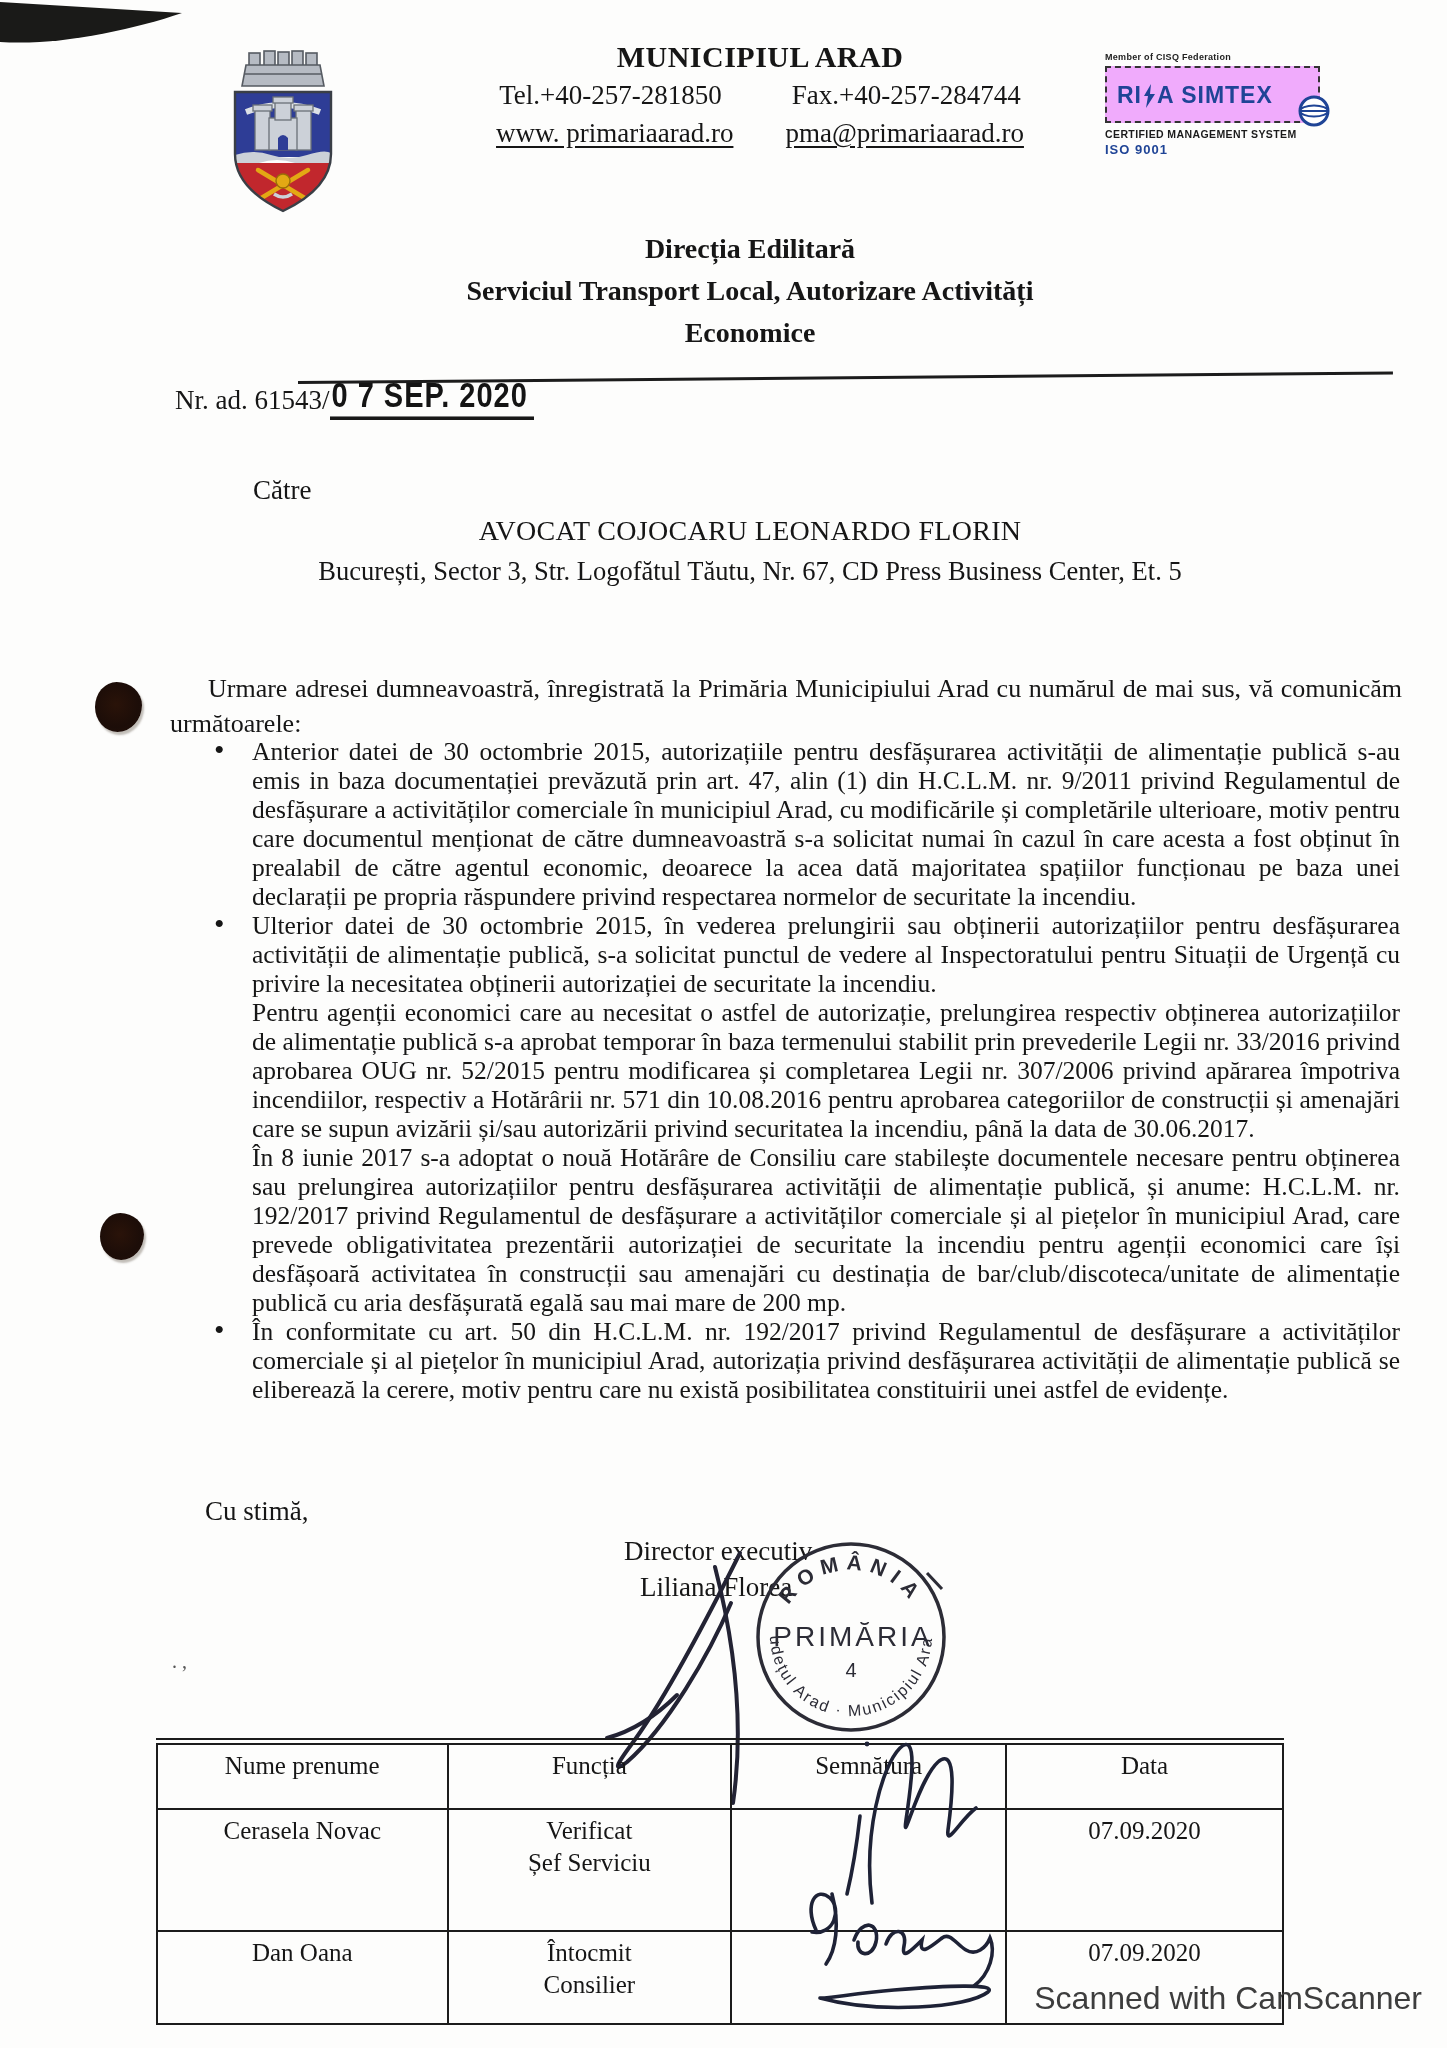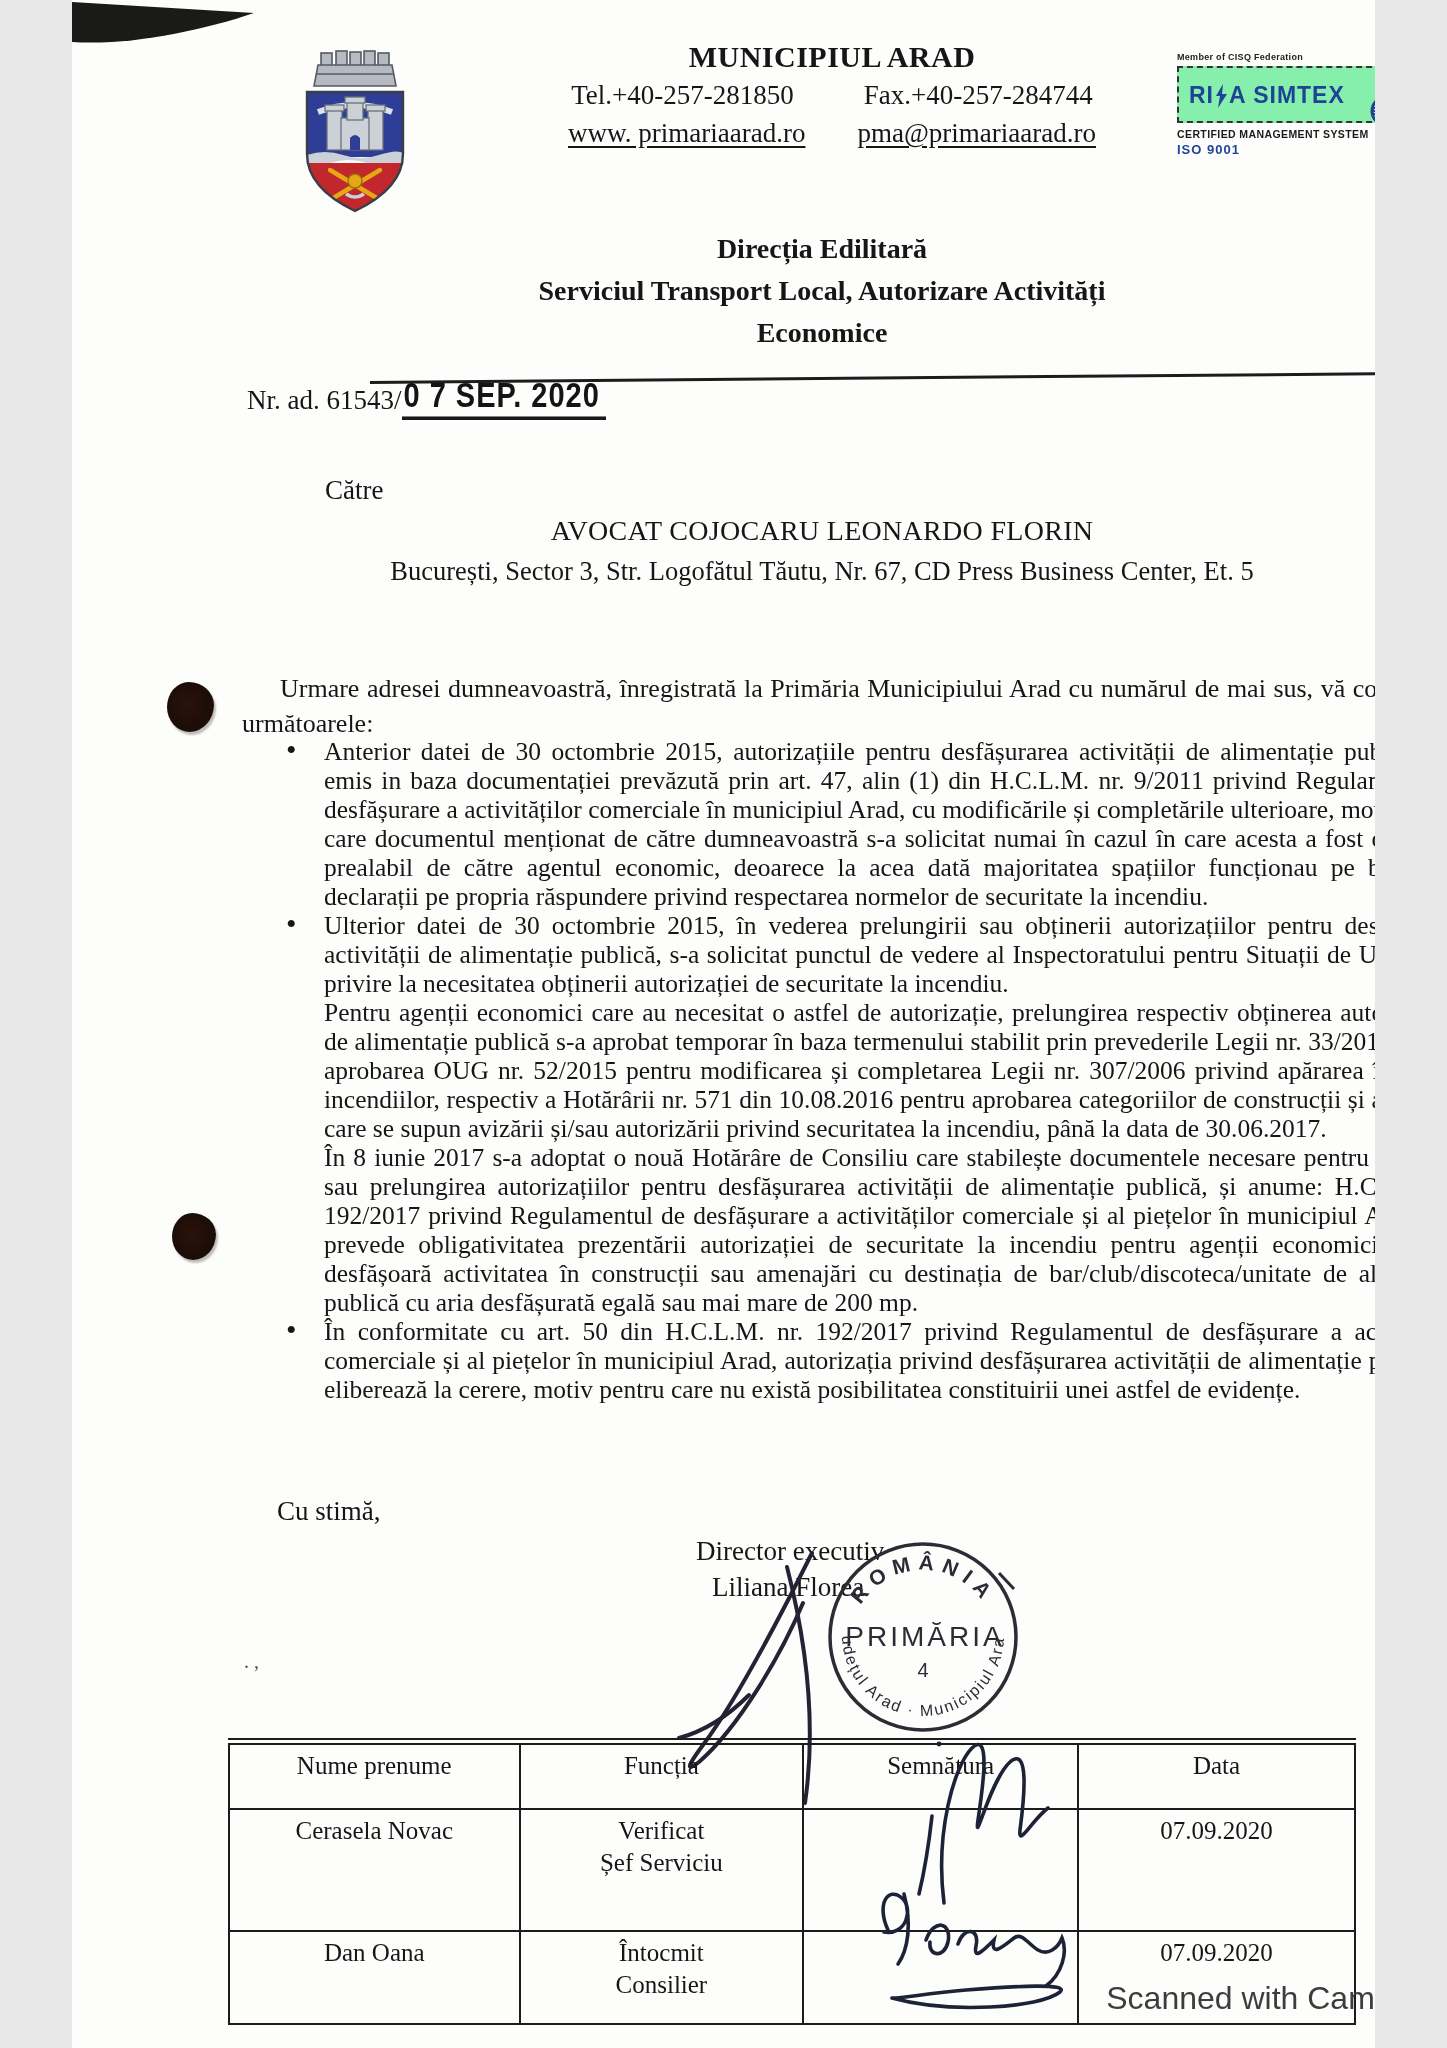--- a/index.html
+++ b/index.html
@@ -1,17 +1,17 @@
 <!DOCTYPE html>
 <html lang="ro"><head>
 <meta charset="utf-8">
 <style>
   html,body{margin:0;padding:0;background:#e8e8e8;}
   .page{
-    position:relative;width:1303px;height:2048px;margin:0 auto;
+    position:relative;width:1447px;height:2048px;margin:0 auto;
     background:#fdfdfc;overflow:hidden;
     font-family:"Liberation Serif", serif;color:#161616;
   }
   .abs{position:absolute;}
 
   
   .scan-wedge{left:0;top:0;width:200px;height:60px;}
 
   
   .coa{left:222px;top:48px;width:122px;height:172px;}
@@ -20,21 +20,21 @@
   .hdr{left:360px;top:40px;width:800px;text-align:center;}
   .hdr .org{font-size:30px;font-weight:bold;letter-spacing:.5px;}
   .hdr .addr{font-size:27px;margin-top:6px;}
   .hdr .telefax{font-size:27px;margin-top:6px;display:flex;justify-content:center;gap:70px;}
   .hdr .web{font-size:27px;margin-top:7px;display:flex;justify-content:center;gap:52px;}
   .hdr .web span{text-decoration:underline;text-underline-offset:4px;}
 
   
   .cert{left:1105px;top:52px;width:215px;font-family:"Liberation Sans",sans-serif;}
   .cert .member{font-size:9px;font-weight:bold;color:#222;letter-spacing:.3px;}
-  .cert .box{margin-top:4px;border:2px dashed #333;padding:14px 8px 12px 10px;position:relative;background:#86efac;}
+  .cert .box{margin-top:4px;border:2px dashed #333;padding:14px 8px 12px 10px;position:relative;background:#f0abfc;}
   .cert .brand{color:#1f4496;font-weight:bold;font-size:23px;letter-spacing:1px;display:flex;align-items:center;}
   .cert .globe{position:absolute;right:-13px;top:26px;}
   .cert .cms{margin-top:5px;font-size:10.5px;font-weight:bold;color:#1b1b1b;letter-spacing:.4px;}
   .cert .iso{font-size:13px;font-weight:bold;color:#1f4496;letter-spacing:1px;margin-top:2px;}
 
   
   .dept{left:300px;top:228px;width:900px;text-align:center;font-weight:bold;}
   .dept div{font-size:28px;line-height:42px;}
 
   

